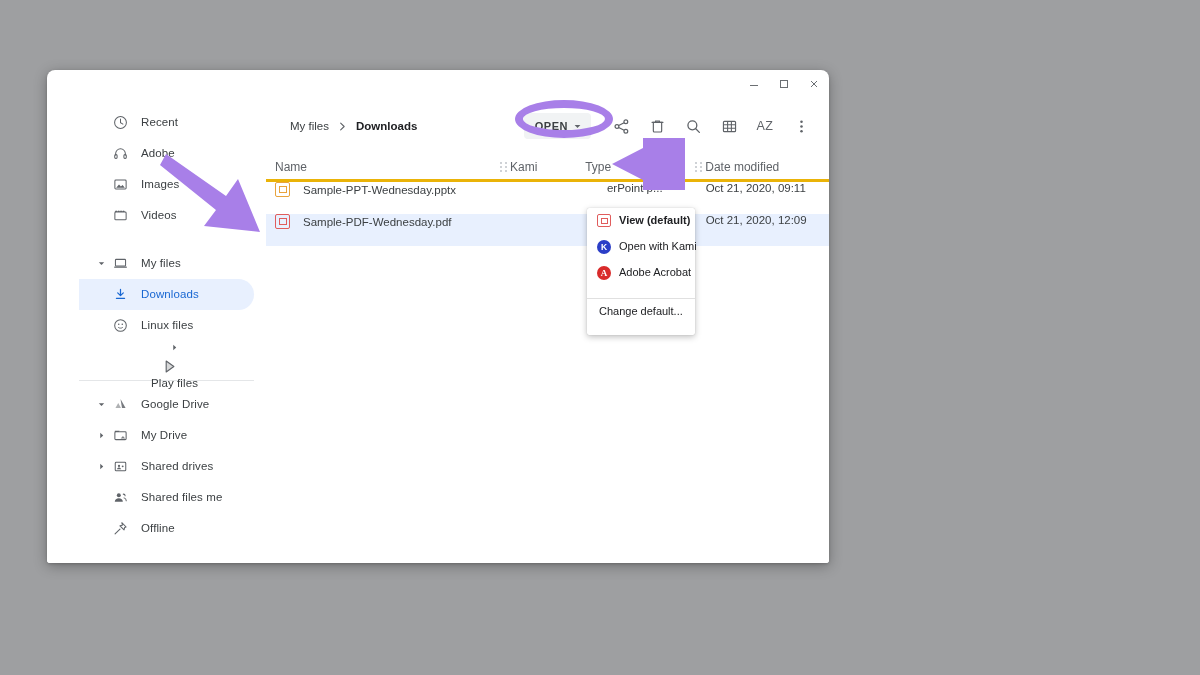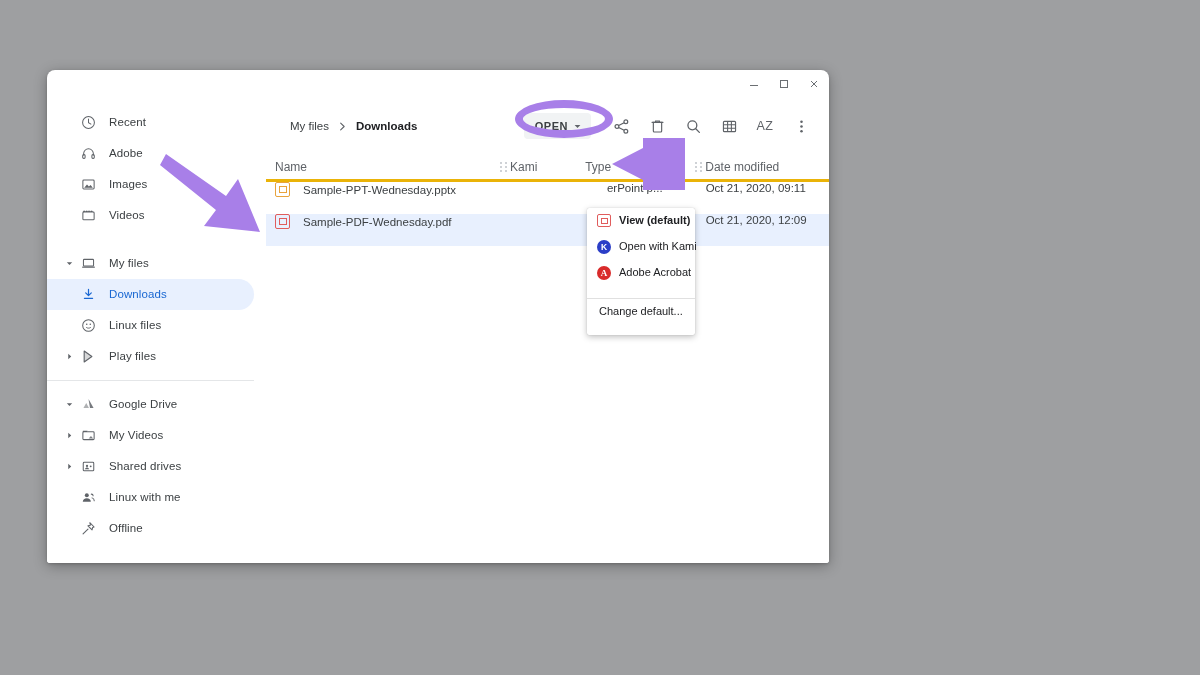--- a/index.html
+++ b/index.html
@@ -34,20 +34,21 @@
     color: #6b6f73;
   }
   .wbtn svg { display: block; }
 
   
   .sidebar {
     position: absolute; left: 0; top: 28px;
     width: 219px; height: calc(100% - 28px);
     background: #ffffff;
     padding-top: 9px;
+    padding-left: 32px;
   }
   .nav-item {
     position: relative;
     display: flex; align-items: center;
     height: 31px;
     margin: 0 12px 0 0;
     padding-left: 16px;
     border-radius: 0 16px 16px 0;
     color: #3c4043;
     font-size: 11.5px;
@@ -330,94 +331,94 @@
         <svg width="15" height="15" viewBox="0 0 16 16">
             <circle cx="8" cy="8" r="6.2" fill="none" stroke="currentColor" stroke-width="1.1"></circle>
             <circle cx="6.1" cy="6.6" r=".85" fill="currentColor"></circle>
             <circle cx="9.9" cy="6.6" r=".85" fill="currentColor"></circle>
             <path d="M5.6 10c1.4 1.1 3.4 1.1 4.8 0" fill="none" stroke="currentColor" stroke-width="1"></path>
           </svg>
       </span>
       <span class="nav-label">Linux files</span>
     </div>
 
+    <div class="nav-item indent" style="padding-left:16px;flex-direction:column;">
+      <span class="twisty">
+        <svg width="9" height="9" viewBox="0 0 10 10">
+            <path d="M3.6 2 L6.9 5 L3.6 8" fill="currentColor"></path>
+          </svg>
+      </span>
+      <span class="nicon">
+        <svg width="15" height="15" viewBox="0 0 16 16">
+            <path d="M3.4 2.2 11.6 8 3.4 13.8z" fill="none" stroke="currentColor" stroke-width="1.2" stroke-linejoin="round"></path>
+            <path d="M3.4 2.2 11.6 8 3.4 13.8z" fill="currentColor" opacity=".25"></path>
+          </svg>
+      </span>
+      <span class="nav-label">Play files</span>
+    </div>
+
+    <div class="nav-divider"></div>
+
+    <div class="nav-item">
+      <span class="twisty">
+        <svg width="9" height="9" viewBox="0 0 10 10">
+            <path d="M2 3.5 L5 6.8 L8 3.5" fill="currentColor"></path>
+          </svg>
+      </span>
+      <span class="nicon">
+        <svg width="15" height="15" viewBox="0 0 16 16">
+            <path d="M8 2.2 13.4 11.6H9.6z" fill="currentColor" opacity=".85"></path>
+            <path d="M5.6 6.4 2.6 11.6h5.9z" fill="currentColor" opacity=".5"></path>
+          </svg>
+      </span>
+      <span class="nav-label">Google Drive</span>
+    </div>
+
     <div class="nav-item indent" style="padding-left:16px;">
       <span class="twisty">
         <svg width="9" height="9" viewBox="0 0 10 10">
             <path d="M3.6 2 L6.9 5 L3.6 8" fill="currentColor"></path>
           </svg>
       </span>
       <span class="nicon">
         <svg width="15" height="15" viewBox="0 0 16 16">
-            <path d="M3.4 2.2 11.6 8 3.4 13.8z" fill="none" stroke="currentColor" stroke-width="1.2" stroke-linejoin="round"></path>
-            <path d="M3.4 2.2 11.6 8 3.4 13.8z" fill="currentColor" opacity=".25"></path>
-          </svg>
-      </span>
-      <span class="nav-label">Play files</span>
-    </div>
-
-    <div class="nav-divider"></div>
-
-    <div class="nav-item">
-      <span class="twisty">
-        <svg width="9" height="9" viewBox="0 0 10 10">
-            <path d="M2 3.5 L5 6.8 L8 3.5" fill="currentColor"></path>
-          </svg>
-      </span>
-      <span class="nicon">
-        <svg width="15" height="15" viewBox="0 0 16 16">
-            <path d="M8 2.2 13.4 11.6H9.6z" fill="currentColor" opacity=".85"></path>
-            <path d="M5.6 6.4 2.6 11.6h5.9z" fill="currentColor" opacity=".5"></path>
-          </svg>
-      </span>
-      <span class="nav-label">Google Drive</span>
+            <rect x="2" y="4" width="12" height="8.4" rx="1" fill="none" stroke="currentColor" stroke-width="1.1"></rect>
+            <path d="M2 4.2 6 4.2 7 2.9h-5z" fill="currentColor"></path>
+            <path d="M10.6 8.4 8.2 11.2h4.8z" fill="currentColor" opacity=".8"></path>
+          </svg>
+      </span>
+      <span class="nav-label">My Drive</span>
     </div>
 
     <div class="nav-item indent" style="padding-left:16px;">
       <span class="twisty">
         <svg width="9" height="9" viewBox="0 0 10 10">
             <path d="M3.6 2 L6.9 5 L3.6 8" fill="currentColor"></path>
           </svg>
       </span>
       <span class="nicon">
         <svg width="15" height="15" viewBox="0 0 16 16">
-            <rect x="2" y="4" width="12" height="8.4" rx="1" fill="none" stroke="currentColor" stroke-width="1.1"></rect>
-            <path d="M2 4.2 6 4.2 7 2.9h-5z" fill="currentColor"></path>
-            <path d="M10.6 8.4 8.2 11.2h4.8z" fill="currentColor" opacity=".8"></path>
-          </svg>
-      </span>
-      <span class="nav-label">My Videos</span>
-    </div>
-
-    <div class="nav-item indent" style="padding-left:16px;">
-      <span class="twisty">
-        <svg width="9" height="9" viewBox="0 0 10 10">
-            <path d="M3.6 2 L6.9 5 L3.6 8" fill="currentColor"></path>
-          </svg>
-      </span>
-      <span class="nicon">
-        <svg width="15" height="15" viewBox="0 0 16 16">
             <rect x="2.4" y="3.4" width="11.2" height="9.2" rx="1" fill="none" stroke="currentColor" stroke-width="1.1"></rect>
             <circle cx="6.4" cy="7.4" r="1.2" fill="currentColor"></circle>
             <path d="M4 11c.6-1.4 1.6-2 2.4-2s1.8.6 2.4 2z" fill="currentColor"></path>
             <circle cx="10.3" cy="7.8" r="1" fill="currentColor"></circle>
           </svg>
       </span>
       <span class="nav-label">Shared drives</span>
     </div>
 
     <div class="nav-item indent">
       <span class="nicon">
         <svg width="15" height="15" viewBox="0 0 16 16">
             <circle cx="6.2" cy="5.6" r="2.1" fill="currentColor"></circle>
             <path d="M1.9 12.6c0-2.4 1.9-3.8 4.3-3.8s4.3 1.4 4.3 3.8z" fill="currentColor"></path>
             <path d="M11 4.4c1.1 0 1.9.8 1.9 1.8M11.8 8.4c1.4.4 2.3 1.5 2.3 3" fill="none" stroke="currentColor" stroke-width="1.1" stroke-linecap="round"></path>
           </svg>
       </span>
-      <span class="nav-label">Linux with me</span>
+      <span class="nav-label">Shared files me</span>
     </div>
 
     <div class="nav-item indent">
       <span class="nicon">
         <svg width="15" height="15" viewBox="0 0 16 16">
             <path d="M9.4 1.8 14 6.4l-1.6.5-.6 2.6-4.4-4.4 2.6-.6z" fill="none" stroke="currentColor" stroke-width="1.1" stroke-linejoin="round"></path>
             <path d="M7.4 8.6 2.2 13.8" stroke="currentColor" stroke-width="1.1" stroke-linecap="round"></path>
           </svg>
       </span>
       <span class="nav-label">Offline</span>

